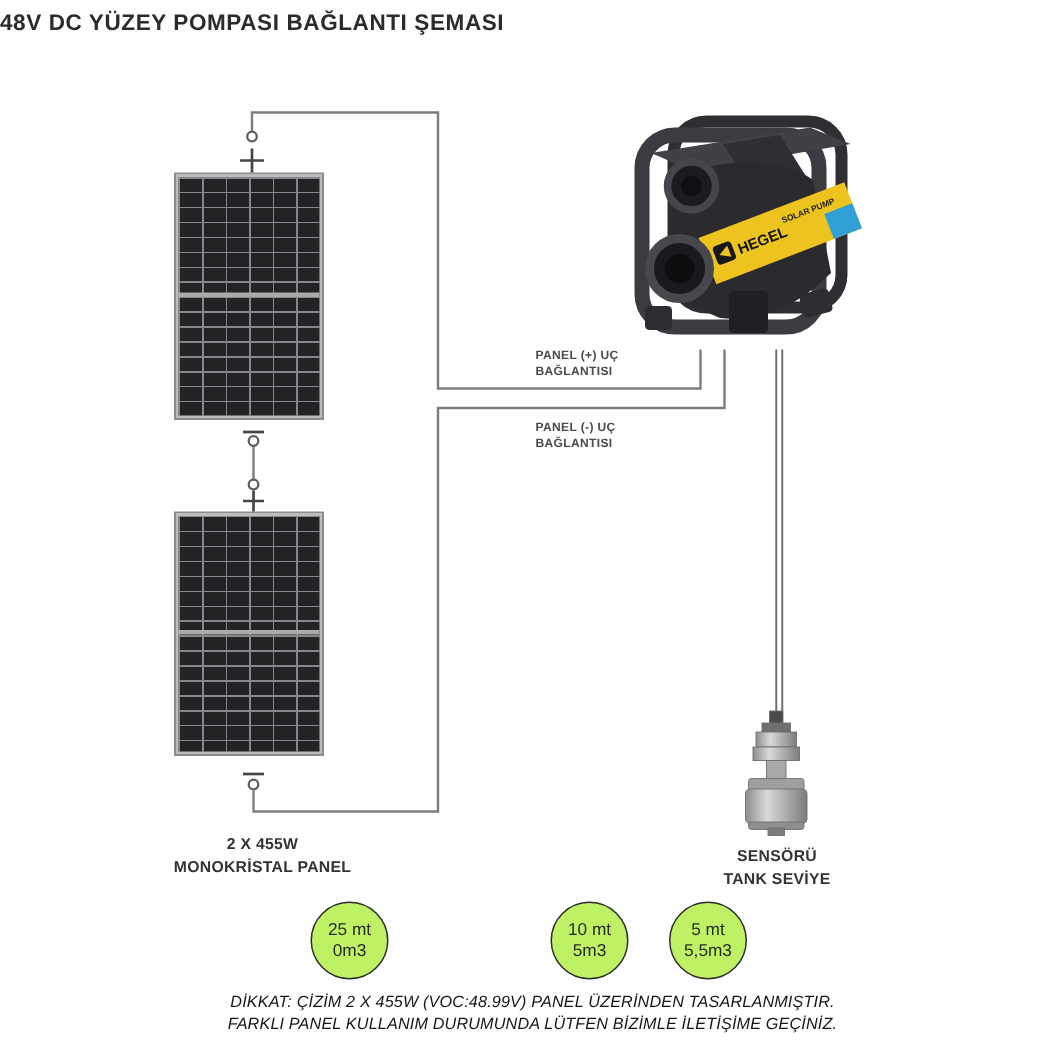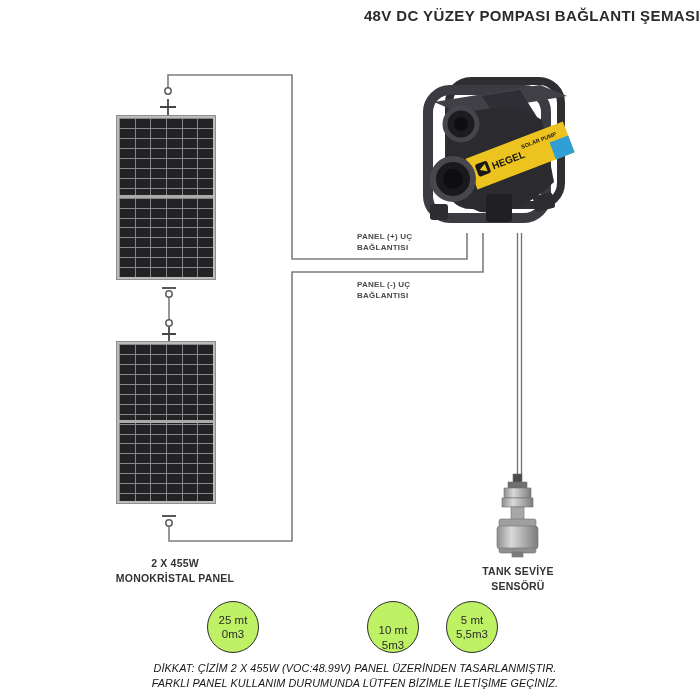--- a/index.html
+++ b/index.html
@@ -2,21 +2,21 @@
 <html><head>
 <meta charset="utf-8">
 <style>
   html,body{margin:0;padding:0;background:#ffffff;}
   .stage{
     position:relative;width:700px;height:700px;background:#ffffff;overflow:hidden;
     font-family:"Liberation Sans", sans-serif;color:#222;
   }
   .abs{position:absolute;}
   .title{
-    left:0;top:7px;width:700px;text-align:right;
+    left:0;top:7px;width:700px;text-align:left;
     font-size:15px;font-weight:bold;color:#2b2b2b;letter-spacing:.4px;
   }
   .solar-panel{
     position:absolute;width:94px;box-sizing:content-box;
     background:
       linear-gradient(#ababab,#ababab) 0 calc(50% - 1px)/100% 3px no-repeat,
       repeating-linear-gradient(90deg,#87878b 0 1px,transparent 1px 15.67px),
       repeating-linear-gradient(180deg,#87878b 0 1px,transparent 1px 9.95px),
       #232326;
     border:2px solid #bcbcbc;
@@ -33,21 +33,21 @@
     text-align:center;font-size:10.5px;line-height:15px;color:#333;font-weight:bold;letter-spacing:.2px;
   }
   .panel-caption{left:75px;top:556px;width:200px;}
   .tank-caption{left:448px;top:564px;width:140px;}
   .perf-circle{
     position:absolute;top:601px;width:52px;height:52px;border-radius:50%;
     border:1.4px solid #2d2d2d;box-sizing:border-box;background:#bef264;
     display:flex;flex-direction:column;align-items:center;justify-content:center;
     font-size:11.5px;line-height:14.5px;color:#2a2a2a;
   }
-  .c1{left:207px;} .c2{left:287px;} .c3{left:367px;justify-content:flex-end;} .c4{left:446px;}
+  .c1{left:207px;} .c2{left:287px;} .c3{left:367px;} .c4{left:446px;}
   .warning{
     left:100px;top:661px;width:510px;text-align:center;
     font-size:10.8px;line-height:14.5px;color:#161616;letter-spacing:.1px;font-style:italic;
   }
   svg{position:absolute;left:0;top:0;}
 </style>
 </head>
 <body>
 
 <div class="stage">
@@ -141,22 +141,22 @@
   <div class="abs conn-lbl neg-lbl">
     <div>PANEL (-) UÇ</div>
     <div>BAĞLANTISI</div>
   </div>
 
   <div class="abs caption panel-caption">
     <div>2 X 455W</div>
     <div>MONOKRİSTAL PANEL</div>
   </div>
   <div class="abs caption tank-caption">
+    <div>SENSÖRÜ</div>
     <div>TANK SEVİYE</div>
-    <div>SENSÖRÜ</div>
   </div>
 
   <div class="perf-circle c1">
     <div>25 mt</div>
     <div>0m3</div>
   </div>
   <div class="perf-circle c3">
     <div>10 mt</div>
     <div>5m3</div>
   </div>

